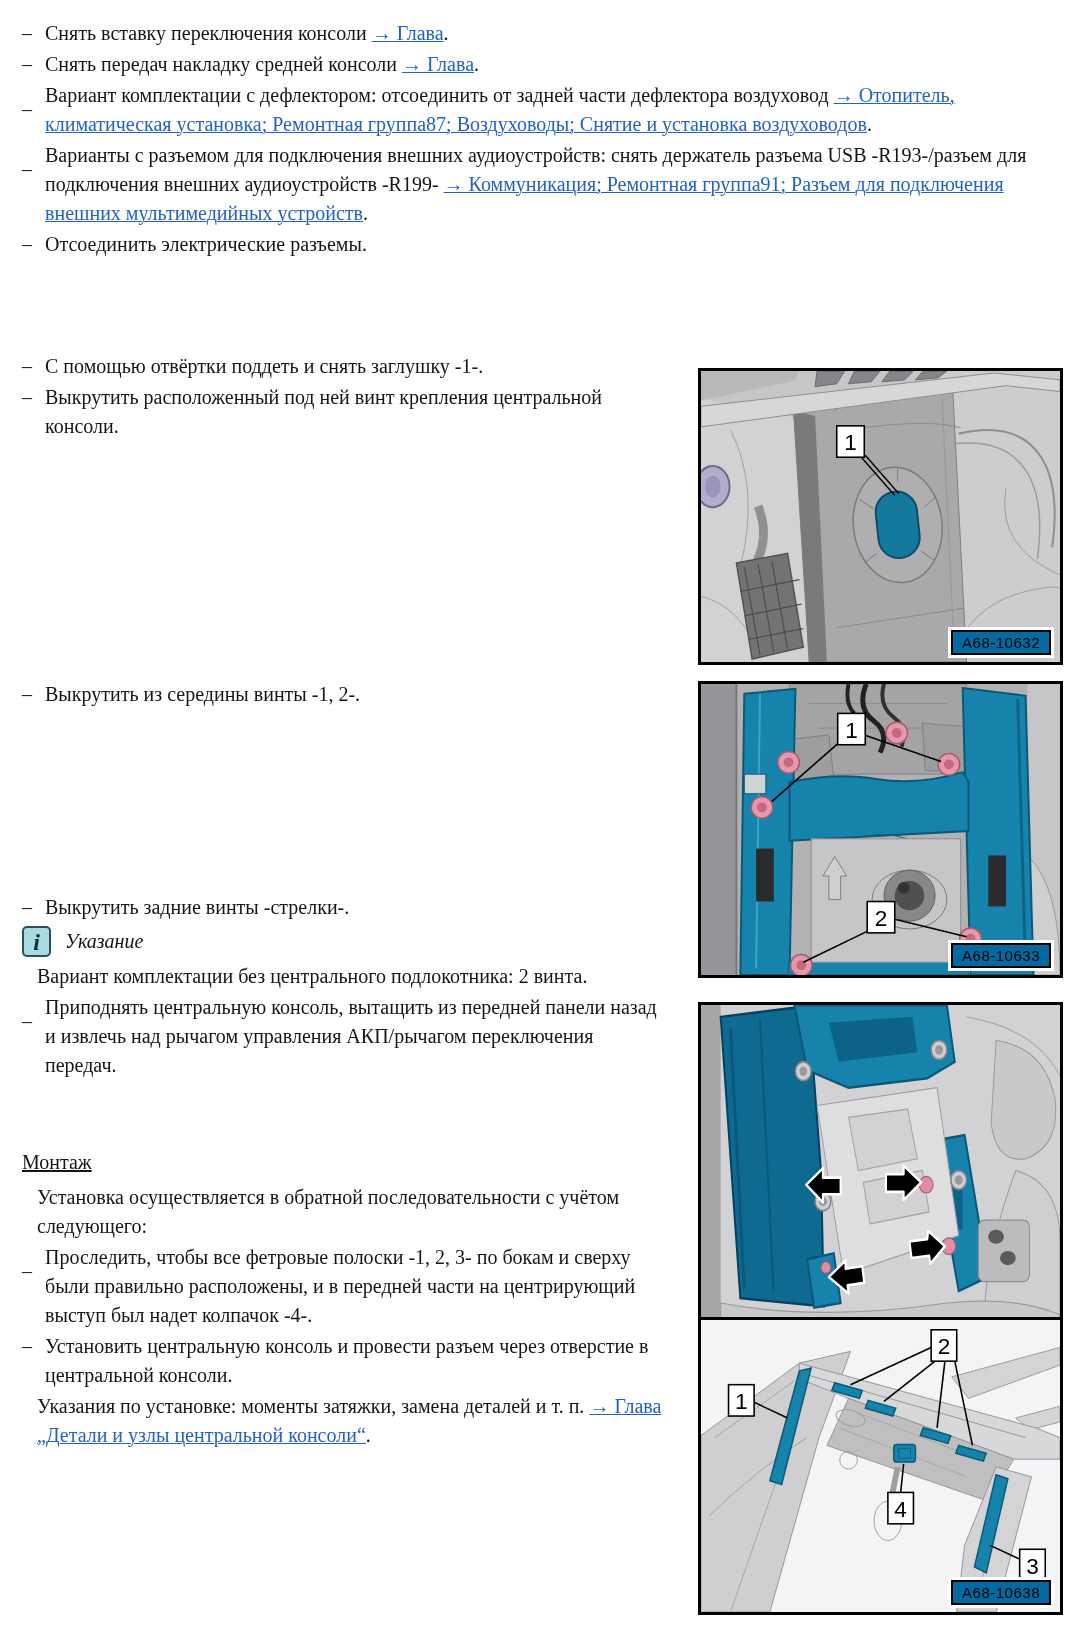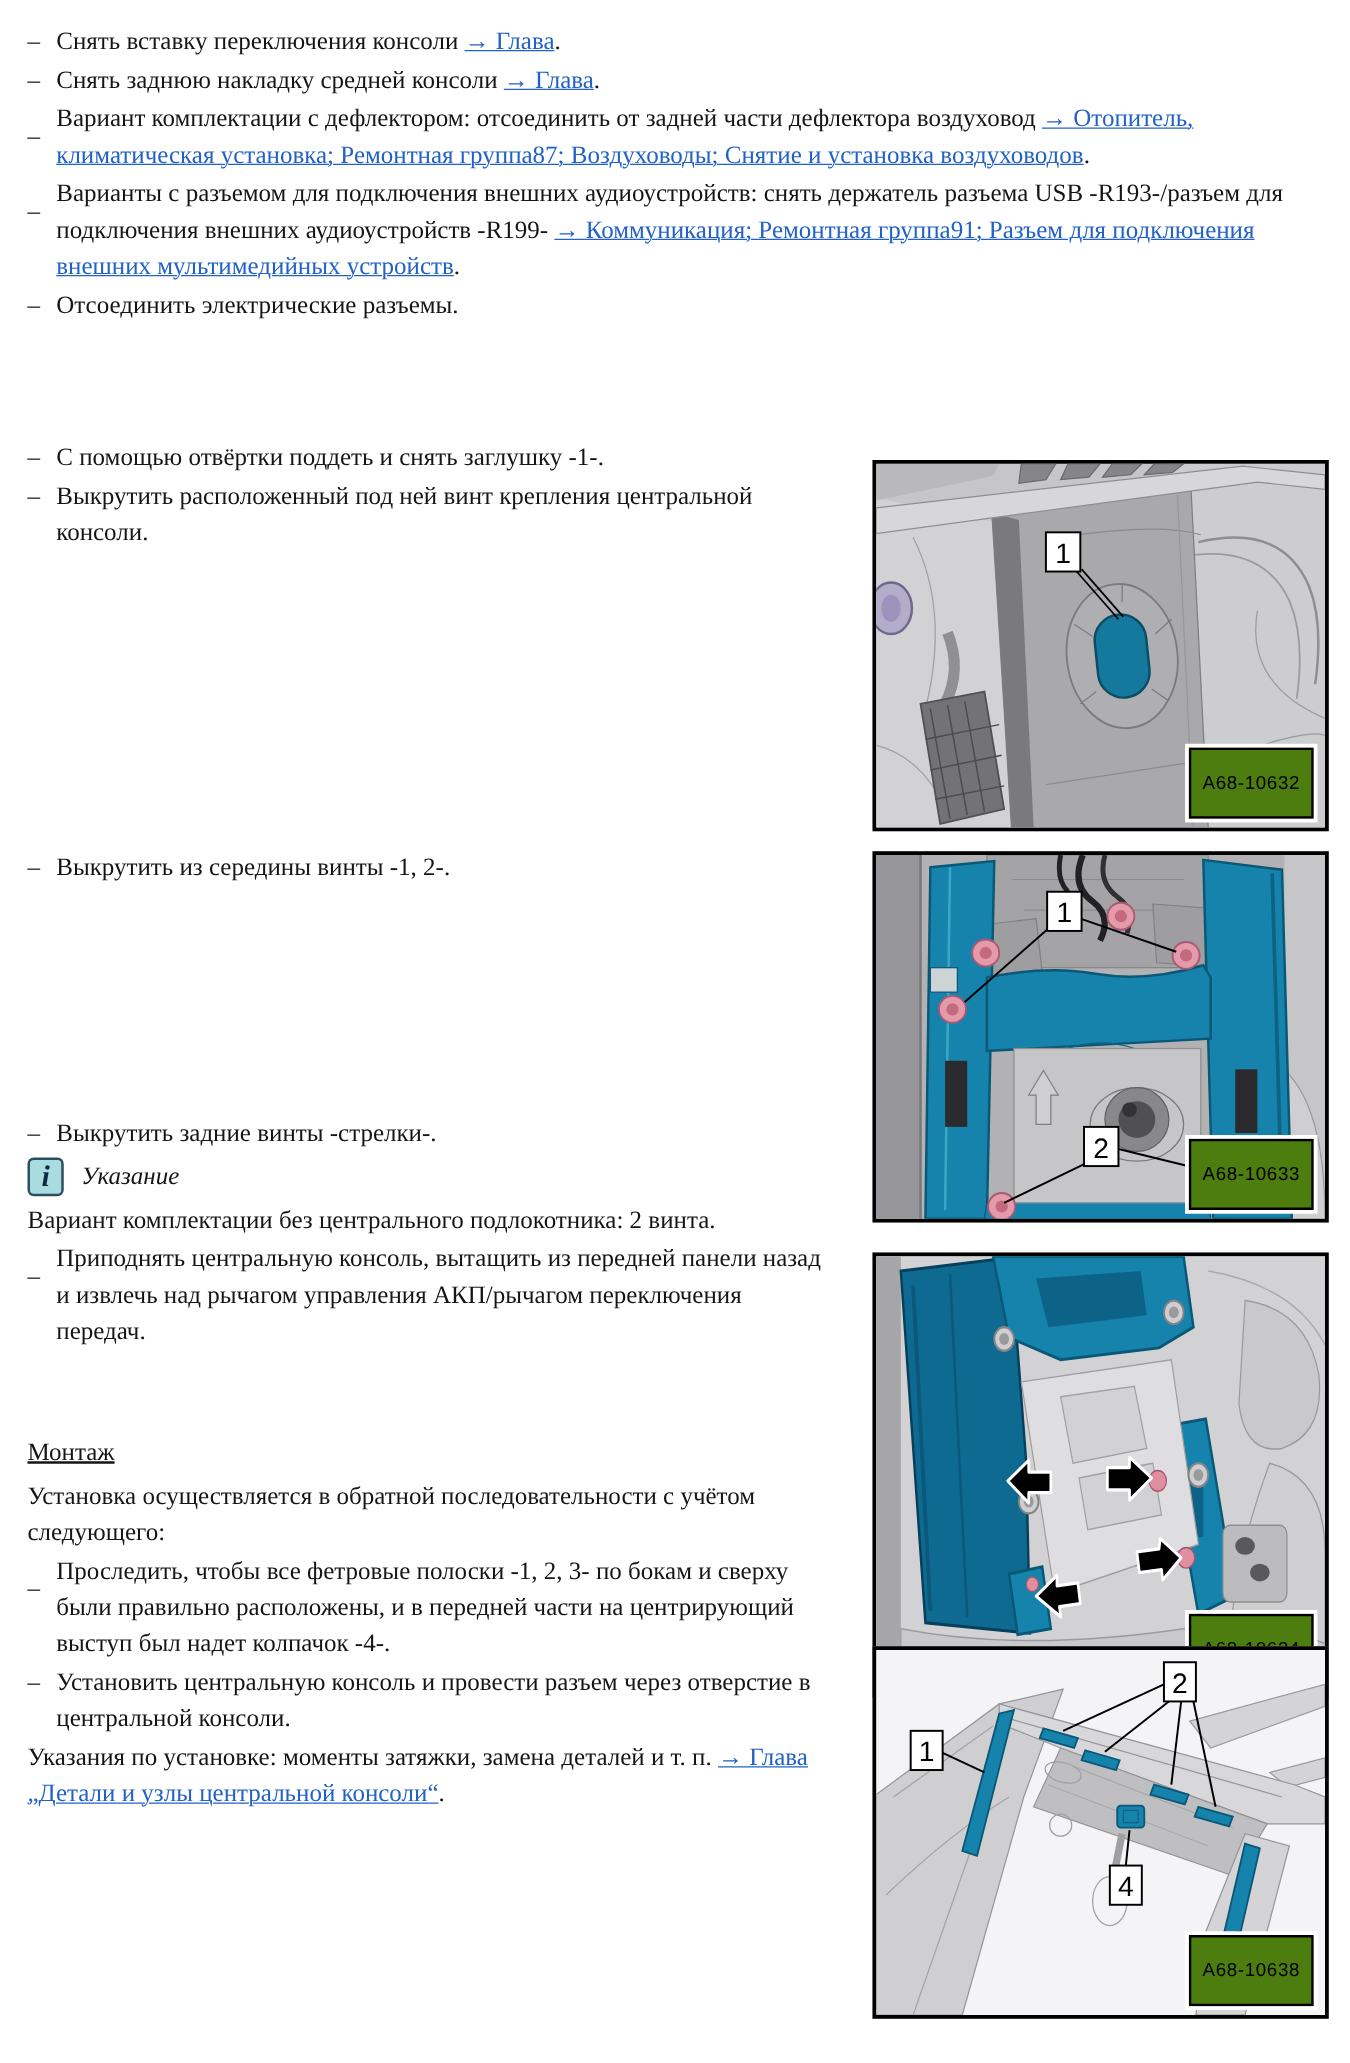--- a/index.html
+++ b/index.html
@@ -5,21 +5,21 @@
   html,body{margin:0;padding:0;}
   body{
     width:1080px;height:1650px;position:relative;background:#ffffff;
     font-family:"Liberation Serif",serif;color:#151515;overflow:hidden;
   }
   #text-column{position:absolute;left:22px;top:19px;width:1012px;}
   .tblock{font-size:20px;line-height:29px;margin:0 0 2px 0;}
   .title{margin-bottom:8px;}
   .heading{margin-bottom:6px;}
   .item{position:relative;padding-left:23px;max-width:625px;}
-  .para{max-width:648px;}
+  .para{max-width:648px;margin-left:15px;}
   #block-0,#block-1,#block-2,#block-3,#block-4,#block-5{max-width:1002px;}
   #block-8{max-width:600px;}
   #block-13{max-width:612px;}
   #block-18{max-width:652px;}
   #block-7{margin-top:93px;}
   #block-9{margin-top:239px;}
   #block-10{margin-top:184px;}
   #block-14{margin-top:68px;text-decoration:underline;}
   .dash{position:absolute;left:0;top:0;}
   #block-4 .dash,#block-5 .dash,#block-13 .dash,#block-16 .dash{top:14px;}
@@ -33,32 +33,32 @@
   }
   .note-label{font-style:italic;text-align:center;}
   #figures{position:absolute;left:698px;top:0;width:365px;}
   .figure{position:absolute;left:0;width:365px;border:3px solid #000;background:#c6c6c8;box-sizing:border-box;}
   #fig-0{top:368px;height:297px;}
   #fig-1{top:681px;height:297px;}
   #fig-2{top:1002px;height:356px;}
   #fig-3{top:1317px;height:298px;}
   .figure svg{display:block;width:100%;height:100%;}
   .fig-label{
-    position:absolute;right:9px;bottom:7px;background:#4d7c0f;border:2px solid #000;
-    outline:3px solid #ffffff;padding:16px 9px;font-family:"Liberation Sans",sans-serif;
+    position:absolute;right:9px;bottom:7px;background:#0369a1;border:2px solid #000;
+    outline:3px solid #ffffff;padding:0 9px;font-family:"Liberation Sans",sans-serif;
     font-size:15px;line-height:21px;letter-spacing:0.5px;color:#000;
   }
   .co{font-family:"Liberation Sans",sans-serif;font-size:23px;fill:#000;}
 </style>
 </head>
 <body>
 
 <div id="text-column">
     <div id="block-2" class="tblock item"><span class="dash">–</span><span>Снять вставку переключения консоли </span><a class="doclink" href="#">→ Глава</a><span>.</span></div>
-    <div id="block-3" class="tblock item"><span class="dash">–</span><span>Снять заднюю накладку средней консоли </span><a class="doclink" href="#">→ Глава</a><span>.</span></div>
+    <div id="block-3" class="tblock item"><span class="dash">–</span><span>Снять передач накладку средней консоли </span><a class="doclink" href="#">→ Глава</a><span>.</span></div>
     <div id="block-4" class="tblock item"><span class="dash">–</span><span>Вариант комплектации с дефлектором: отсоединить от задней части дефлектора воздуховод </span><a class="doclink" href="#">→ Отопитель, климатическая установка; Ремонтная группа87; Воздуховоды; Снятие и установка воздуховодов</a><span>.</span></div>
     <div id="block-5" class="tblock item"><span class="dash">–</span><span>Варианты с разъемом для подключения внешних аудиоустройств: снять держатель разъема USB -R193-/разъем для подключения внешних аудиоустройств -R199- </span><a class="doclink" href="#">→ Коммуникация; Ремонтная группа91; Разъем для подключения внешних мультимедийных устройств</a><span>.</span></div>
     <div id="block-6" class="tblock item"><span class="dash">–</span><span>Отсоединить электрические разъемы.</span></div>
     <div id="block-7" class="tblock item"><span class="dash">–</span><span>С помощью отвёртки поддеть и снять заглушку -1-.</span></div>
     <div id="block-8" class="tblock item"><span class="dash">–</span><span>Выкрутить расположенный под ней винт крепления центральной консоли.</span></div>
     <div id="block-9" class="tblock item"><span class="dash">–</span><span>Выкрутить из середины винты -1, 2-.</span></div>
     <div id="block-10" class="tblock item"><span class="dash">–</span><span>Выкрутить задние винты -стрелки-.</span></div>
     <div id="block-11" class="tblock note">
       <span class="info-icon">i</span>
       <span class="note-label">Указание</span>

